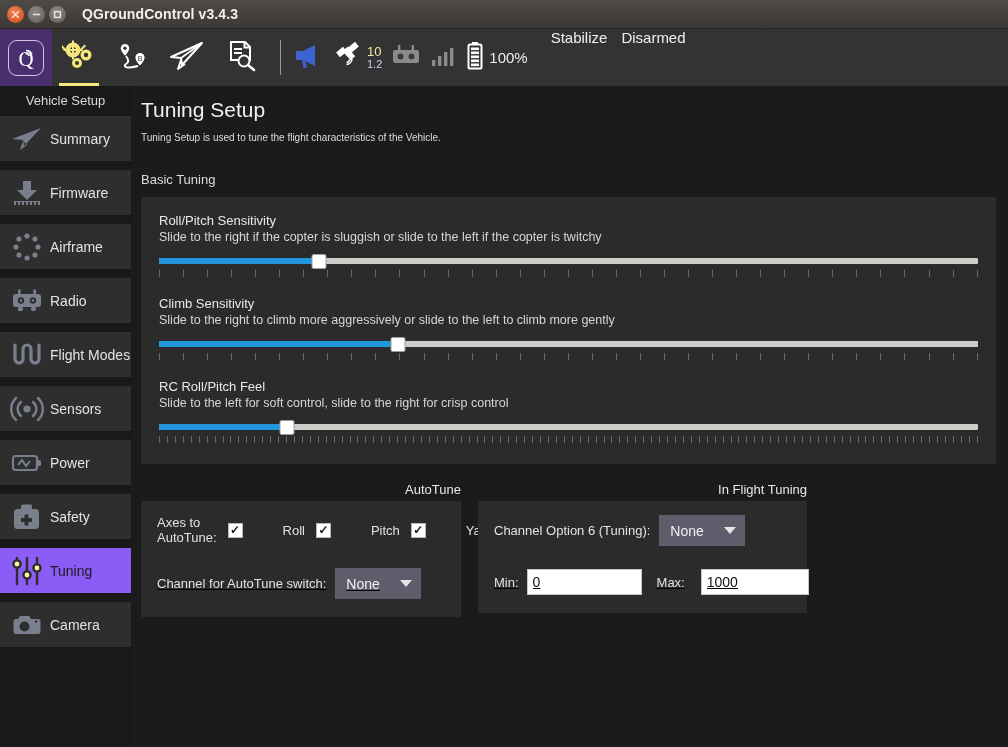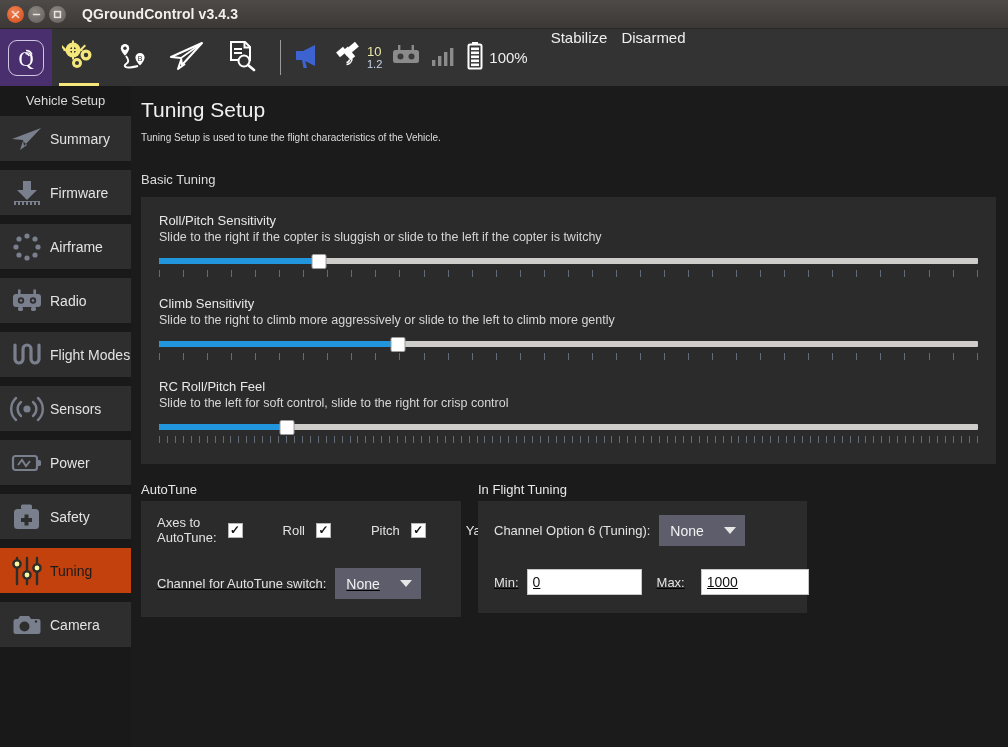--- a/index.html
+++ b/index.html
@@ -53,21 +53,21 @@
   .sidebar { width: 131px; background: #191919; flex: none;
              display: flex; flex-direction: column; }
   .sb-title { color: #d9d9d9; font-size: 13px; text-align: center;
               padding: 7px 0 8px; }
   .sb-item { height: 45px; margin-bottom: 9px; background: #2e2e2e;
              display: flex; align-items: center; padding-left: 8px;
              cursor: pointer; }
   .sb-item .sb-icon { width: 38px; height: 32px; flex: none;
                       display:flex; align-items:center; justify-content:center; }
   .sb-item .sb-label { color: #e3e3e3; font-size: 14px; margin-left: 4px; }
-  .sb-item.selected { background: #c2410c; }
+  .sb-item.selected { background: #8b5cf6; }
   .sb-item.selected .sb-label { color: #1b1b1b; }
 
   
   .main { flex: 1; background: #1b1b1b; padding: 12px 12px 0 10px;
           overflow: hidden; }
   .page-title { color: #f0f0f0; font-size: 21px; margin: 0 0 10px 0; }
   .page-desc  { color: #dcdcdc; font-size: 10px; margin-bottom: 29px; }
   .section-label { color: #dcdcdc; font-size: 13px; margin-bottom: 10px; }
 
   .panel { background: #2b2b2b; }
@@ -85,21 +85,21 @@
   .sl-handle { position:absolute; top: 0; width: 15px; height: 15px;
                background: #ffffff; border: 1px solid #9d9d9d;
                border-radius: 2px; cursor: pointer; transform: translateX(-50%); }
   .sl-ticks { position:absolute; left:0; right:0; top: 16px; height: 9px;
               display:flex; justify-content: space-between; }
   .sl-ticks i { display:block; width:1px; height:7px; background:#5f6b76; }
 
   
   .groups { display: flex; margin-top: 18px; gap: 17px; }
   .group { }
-  .group-title { color: #e8e8e8; font-size: 13px; margin-bottom: 4px; }
+  .group-title { color: #e8e8e8; font-size: 13px; margin-bottom: 4px; text-align: right; }
   .group-box { background: #2b2b2b; padding: 14px 16px 18px 16px; }
   .autotune-box { width: 320px; }
   .inflight-box { width: 329px; }
 
   .row { display: flex; align-items: center; }
   .row + .row { margin-top: 23px; text-decoration: underline; }
   .lbl { color: #e2e2e2; font-size: 13px; }
 
   .cbx-group { display:flex; align-items:center; margin-left: 11px; }
   .cbx-item { display:flex; align-items:center; margin-right: 11px; cursor:pointer; }

